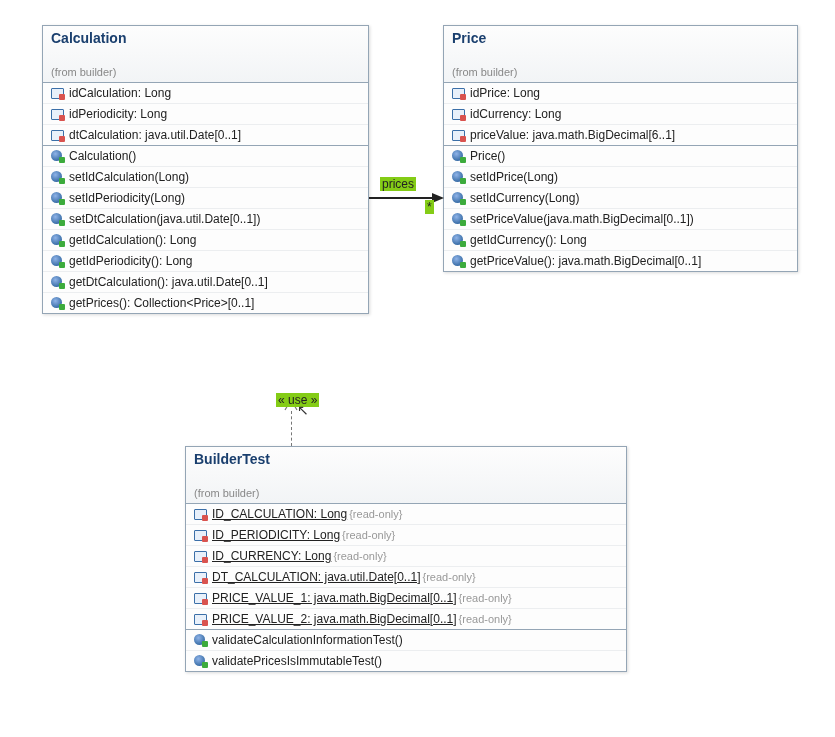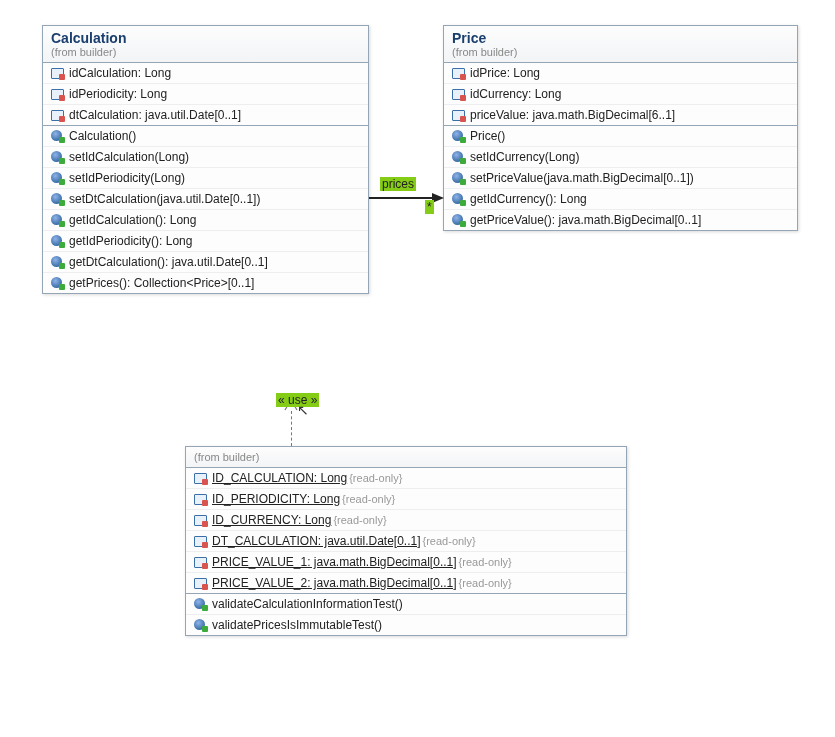--- a/index.html
+++ b/index.html
@@ -25,20 +25,21 @@
   background: linear-gradient(#fdfdfd, #f2f4f6);
 }
 .class-name {
   color: #1a3f6e;
   font-weight: bold;
   font-size: 14px;
 }
 .class-package {
   color: #888;
   font-size: 11px;
+  margin-top: 20px;
 }
 .compartment {
   border-bottom: 1px solid #94a5b5;
 }
 .compartment:last-child {
   border-bottom: none;
 }
 .row {
   padding: 3px 8px;
   display: flex;
@@ -215,39 +216,44 @@
         <span>priceValue: java.math.BigDecimal[6..1]</span>
       </div>
   </div>
   <div class="compartment">
     <div class="row">
         <span class="icon icon-method"></span>
         <span>Price()</span>
       </div>
     <div class="row">
         <span class="icon icon-method"></span>
+        <span>setIdPrice(Long)</span>
+      </div>
+    <div class="row">
+        <span class="icon icon-method"></span>
         <span>setIdCurrency(Long)</span>
       </div>
     <div class="row">
         <span class="icon icon-method"></span>
         <span>setPriceValue(java.math.BigDecimal[0..1])</span>
       </div>
     <div class="row">
         <span class="icon icon-method"></span>
         <span>getIdCurrency(): Long</span>
       </div>
     <div class="row">
         <span class="icon icon-method"></span>
         <span>getPriceValue(): java.math.BigDecimal[0..1]</span>
       </div>
   </div>
 </div>
 
 <div class="class-box" style="left:185px; top:446px; width:440px;">
   <div class="class-header">
+    <div class="class-name">BuilderTest</div>
     <div class="class-package">(from builder)</div>
   </div>
   <div class="compartment">
     <div class="row">
         <span class="icon icon-attr"></span>
         <span class="underline">ID_CALCULATION: Long</span>
         <span class="readonly">{read-only}</span>
       </div>
     <div class="row">
         <span class="icon icon-attr"></span>

